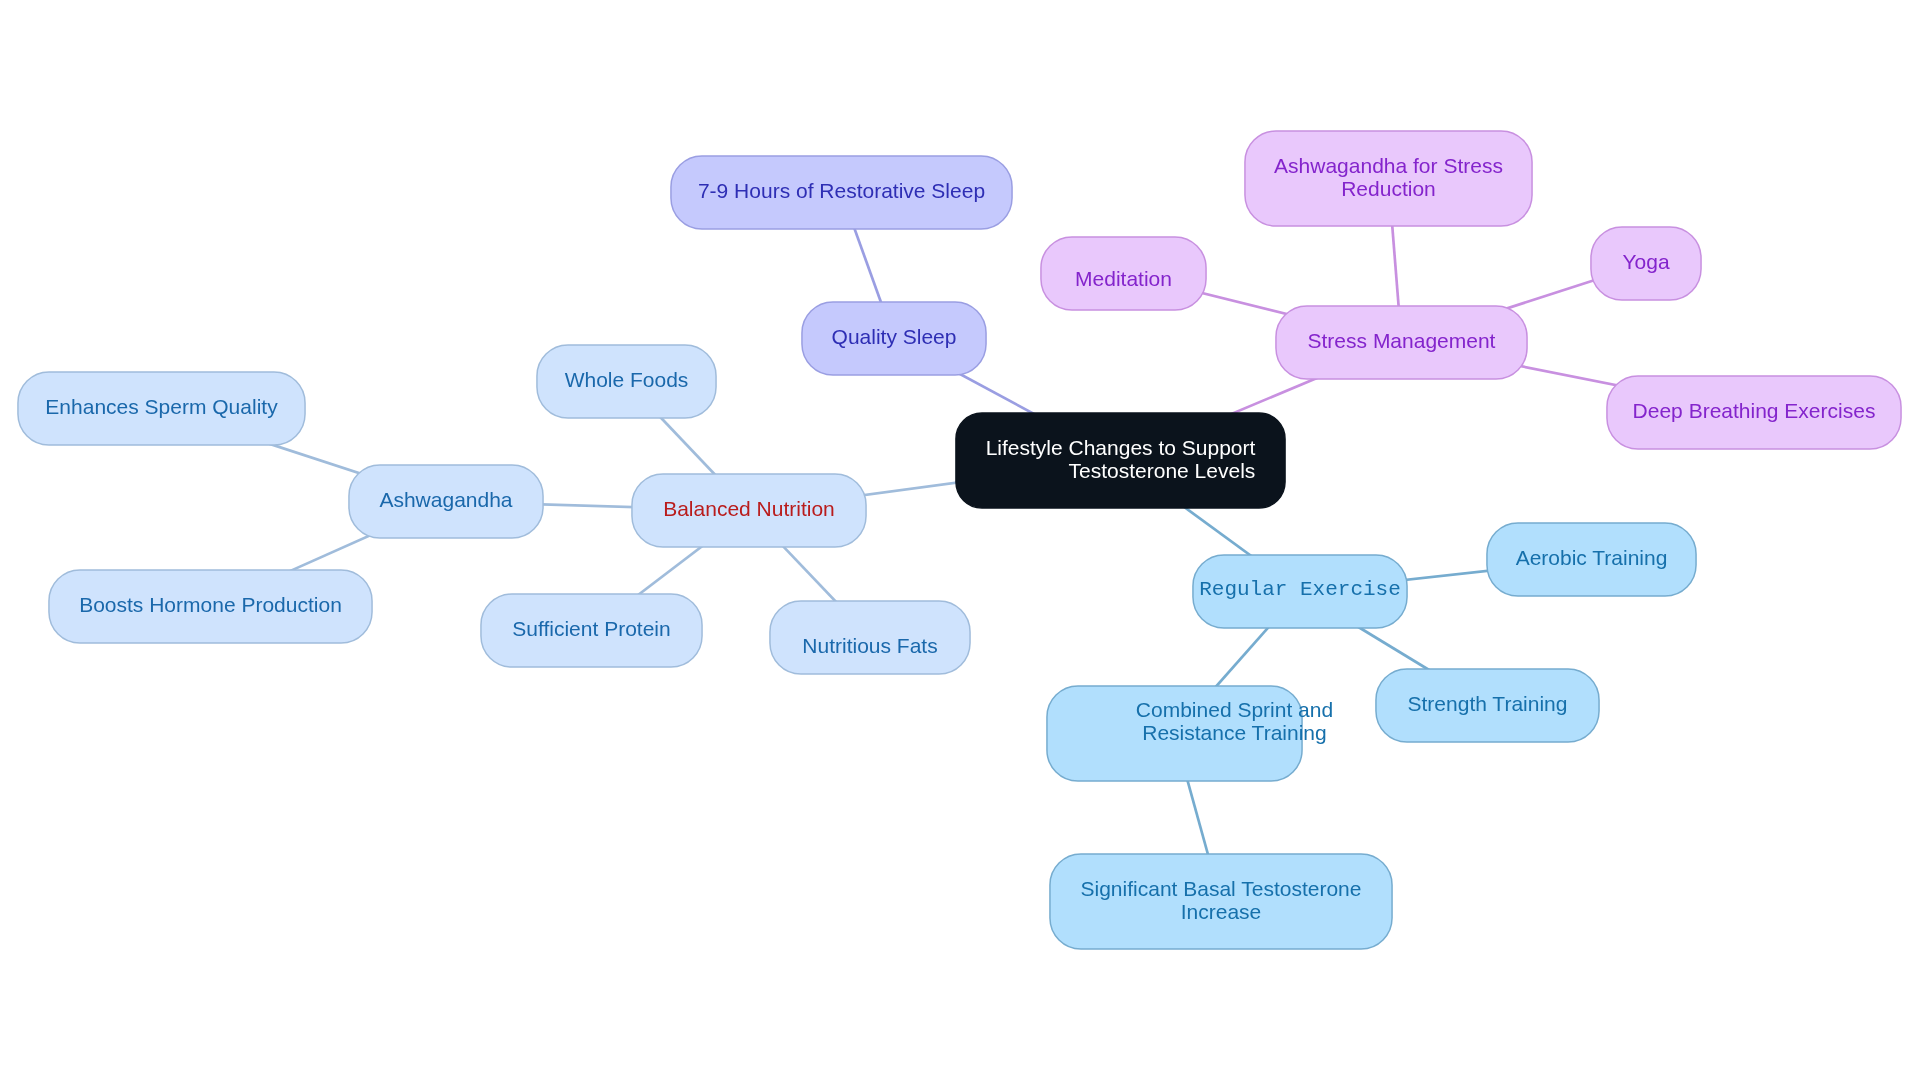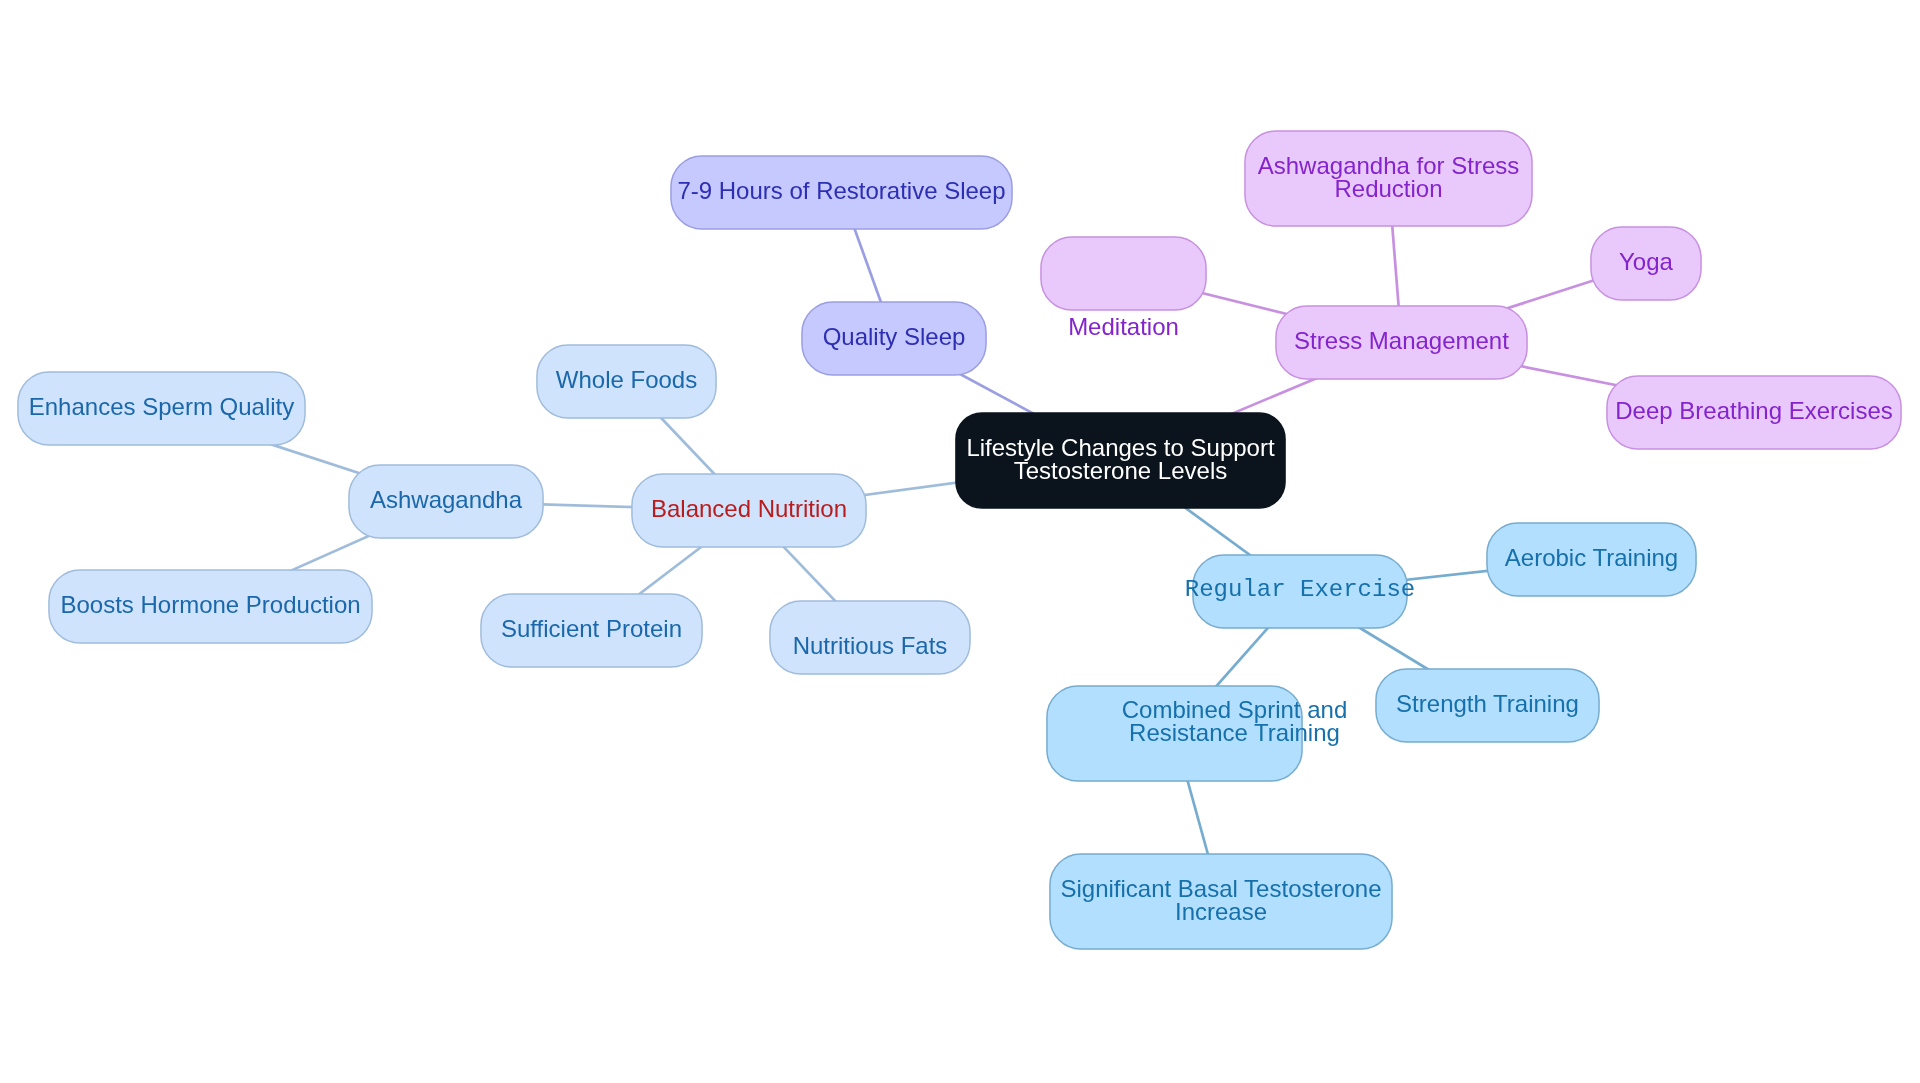--- a/index.html
+++ b/index.html
@@ -5,21 +5,21 @@
 <style>
   html,body{margin:0;padding:0;}
   body{width:1920px;height:1083px;overflow:hidden;background:#ffffff;
        font-family:"Liberation Sans","DejaVu Sans",sans-serif;}
   #mindmap{position:relative;width:1920px;height:1083px;background:#ffffff;}
   #diagram-layer{position:absolute;left:0;top:0;width:1920px;height:1083px;}
   .edge{fill:none;stroke-linecap:butt;stroke-width:2.7;}
   .node-shape{stroke-width:1.5;}
   #node-layer{position:absolute;left:0;top:0;width:1920px;height:1083px;}
   .node{position:absolute;box-sizing:border-box;display:flex;align-items:center;
-        justify-content:center;text-align:center;font-size:24px;}
+        justify-content:center;text-align:center;font-size:21px;}
   .node .lbl{display:block;line-height:22.3px;
              -webkit-font-smoothing:antialiased;transform:translateZ(0);}
   .node .line{display:block;white-space:pre;}
 </style>
 </head>
 <body style="background: rgb(255, 255, 255);">
 
 <div id="mindmap" style="background: rgb(255, 255, 255);">
   <svg id="diagram-layer" viewBox="0 0 1920 1083" width="1920" height="1083">
     <g id="edge-layer">
@@ -61,42 +61,42 @@
       <rect class="node-shape" x="769.95" y="600.95" width="200.1" height="73.1" rx="31" fill="#cfe3fd" stroke="#a0bcdb"></rect>
       <rect class="node-shape" x="1486.95" y="522.95" width="209.1" height="73.1" rx="31" fill="#b1dffd" stroke="#76accf"></rect>
       <rect class="node-shape" x="1192.95" y="554.95" width="214.1" height="73.1" rx="31" fill="#b1dffd" stroke="#76accf"></rect>
       <rect class="node-shape" x="1375.95" y="668.95" width="223.1" height="73.1" rx="31" fill="#b1dffd" stroke="#76accf"></rect>
       <rect class="node-shape" x="1046.95" y="685.95" width="255.1" height="95.1" rx="31" fill="#b1dffd" stroke="#76accf"></rect>
       <rect class="node-shape" x="1049.95" y="853.95" width="342.1" height="95.1" rx="31" fill="#b1dffd" stroke="#76accf"></rect>
     </g>
   </svg>
   <div id="node-layer">
       <div class="node n-root" style="left: 955px; top: 412px; width: 331px; height: 97px; color: rgb(255, 255, 255);">
-        <span class="lbl" style="transform: translateZ(0px) translateY(-1px);">
+        <span class="lbl" style="transform: translateZ(0px) translateY(-1px); text-align: right;">
         <span class="line">Lifestyle Changes to Support</span>
         <span class="line">Testosterone Levels</span>
         </span>
       </div>
       <div class="node" style="left: 670px; top: 155px; width: 343px; height: 75px; color: rgb(46, 46, 180);">
         <span class="lbl" style="transform: translateZ(0px) translateY(-1px);">
         <span class="line">7-9 Hours of Restorative Sleep</span>
         </span>
       </div>
       <div class="node" style="left: 801px; top: 301px; width: 186px; height: 75px; color: rgb(46, 46, 180);">
         <span class="lbl" style="transform: translateZ(0px) translateY(-1px);">
         <span class="line">Quality Sleep</span>
         </span>
       </div>
       <div class="node" style="left: 1244px; top: 130px; width: 289px; height: 97px; color: rgb(132, 36, 204);">
         <span class="lbl" style="transform: translateZ(0px) translateY(-1px);">
         <span class="line">Ashwagandha for Stress</span>
         <span class="line">Reduction</span>
         </span>
       </div>
-      <div class="node" style="left: 1040px; top: 236px; width: 167px; height: 89px; color: rgb(132, 36, 204); margin-top: 48px;">
+      <div class="node" style="left: 1040px; top: 236px; width: 167px; height: 89px; color: rgb(132, 36, 204);">
         <span class="lbl" style="transform: translateZ(0px) translateY(-1px);">
         <span class="line">Meditation</span>
         </span>
       </div>
       <div class="node" style="left: 1275px; top: 305px; width: 253px; height: 75px; color: rgb(132, 36, 204);">
         <span class="lbl" style="transform: translateZ(0px) translateY(-1px);">
         <span class="line">Stress Management</span>
         </span>
       </div>
       <div class="node" style="left: 1590px; top: 226px; width: 112px; height: 75px; color: rgb(132, 36, 204);">

